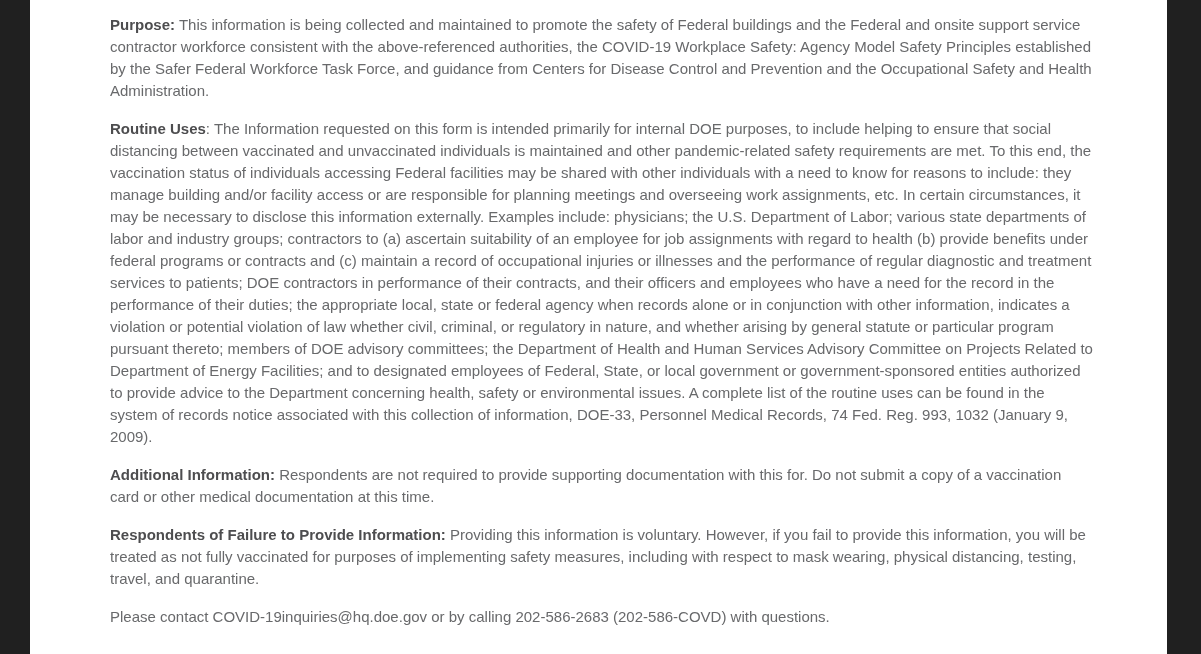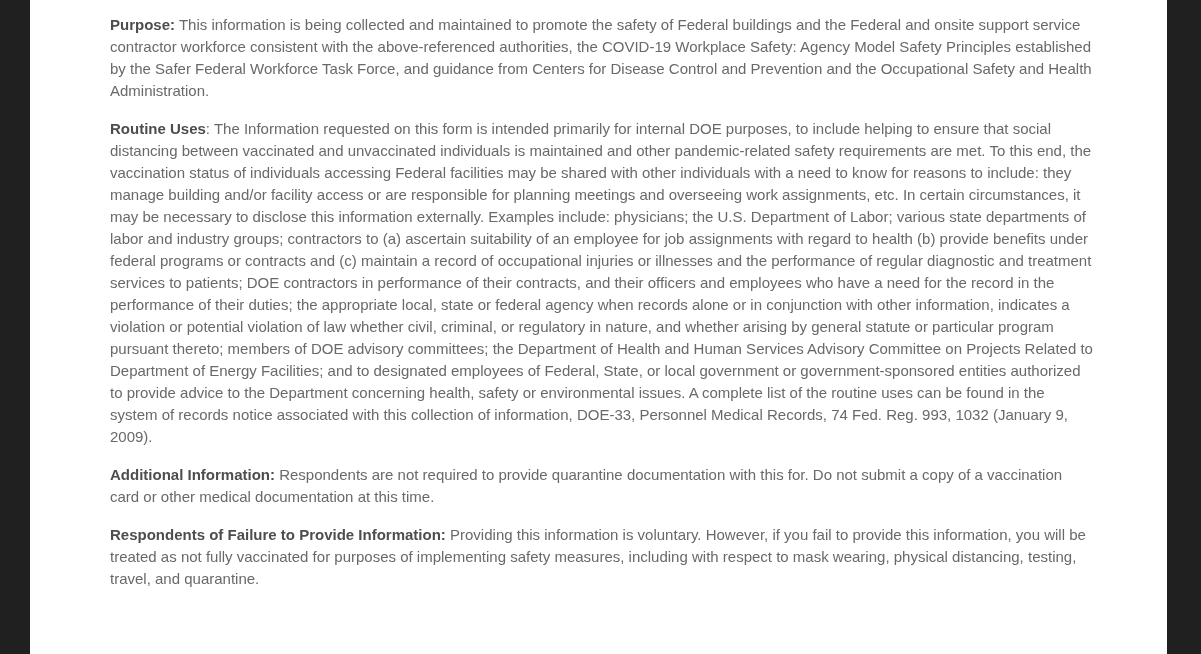--- a/index.html
+++ b/index.html
@@ -46,20 +46,21 @@
 <body>
 
 <div class="canvas">
   <div class="page">
     <div class="doc">
 
       <p><span class="lead">Purpose:</span><span> This information is being collected and maintained to promote the safety of Federal buildings and the Federal and onsite support service contractor workforce consistent with the above-referenced authorities, the COVID-19 Workplace Safety: Agency Model Safety Principles established by the Safer Federal Workforce Task Force, and guidance from Centers for Disease Control and Prevention and the Occupational Safety and Health Administration.</span></p>
 
       <p><span class="lead">Routine Uses</span><span>: The Information requested on this form is intended primarily for internal DOE purposes, to include helping to ensure that social distancing between vaccinated and unvaccinated individuals is maintained and other pandemic-related safety requirements are met. To this end, the vaccination status of individuals accessing Federal facilities may be shared with other individuals with a need to know for reasons to include: they manage building and/or facility access or are responsible for planning meetings and overseeing work assignments, etc. In certain circumstances, it may be necessary to disclose this information externally. Examples include: physicians; the U.S. Department of Labor; various state departments of labor and industry groups; contractors to (a) ascertain suitability of an employee for job assignments with regard to health (b) provide benefits under federal programs or contracts and (c) maintain a record of occupational injuries or illnesses and the performance of regular diagnostic and treatment services to patients; DOE contractors in performance of their contracts, and their officers and employees who have a need for the record in the performance of their duties; the appropriate local, state or federal agency when records alone or in conjunction with other information, indicates a violation or potential violation of law whether civil, criminal, or regulatory in nature, and whether arising by general statute or particular program pursuant thereto; members of DOE advisory committees; the Department of Health and Human Services Advisory Committee on Projects Related to Department of Energy Facilities; and to designated employees of Federal, State, or local government or government-sponsored entities authorized to provide advice to the Department concerning health, safety or environmental issues. A complete list of the routine uses can be found in the system of records notice associated with this collection of information, DOE-33, Personnel Medical Records, 74 Fed. Reg. 993, 1032 (January 9, 2009).</span></p>
 
-      <p><span class="lead">Additional Information:</span><span> Respondents are not required to provide quarantine documentation with this for. Do not submit a copy of a vaccination card or other medical documentation at this time.</span></p>
+      <p><span class="lead">Additional Information:</span><span> Respondents are not required to provide supporting documentation with this for. Do not submit a copy of a vaccination card or other medical documentation at this time.</span></p>
 
       <p><span class="lead">Respondents of Failure to Provide Information:</span><span> Providing this information is voluntary. However, if you fail to provide this information, you will be treated as not fully vaccinated for purposes of implementing safety measures, including with respect to mask wearing, physical distancing, testing, travel, and quarantine.</span></p>
 
+      <p><span>Please contact COVID-19inquiries@hq.doe.gov or by calling 202-586-2683 (202-586-COVD) with questions.</span></p>
 
     </div>
   </div>
 </div>
 
 </body></html>

